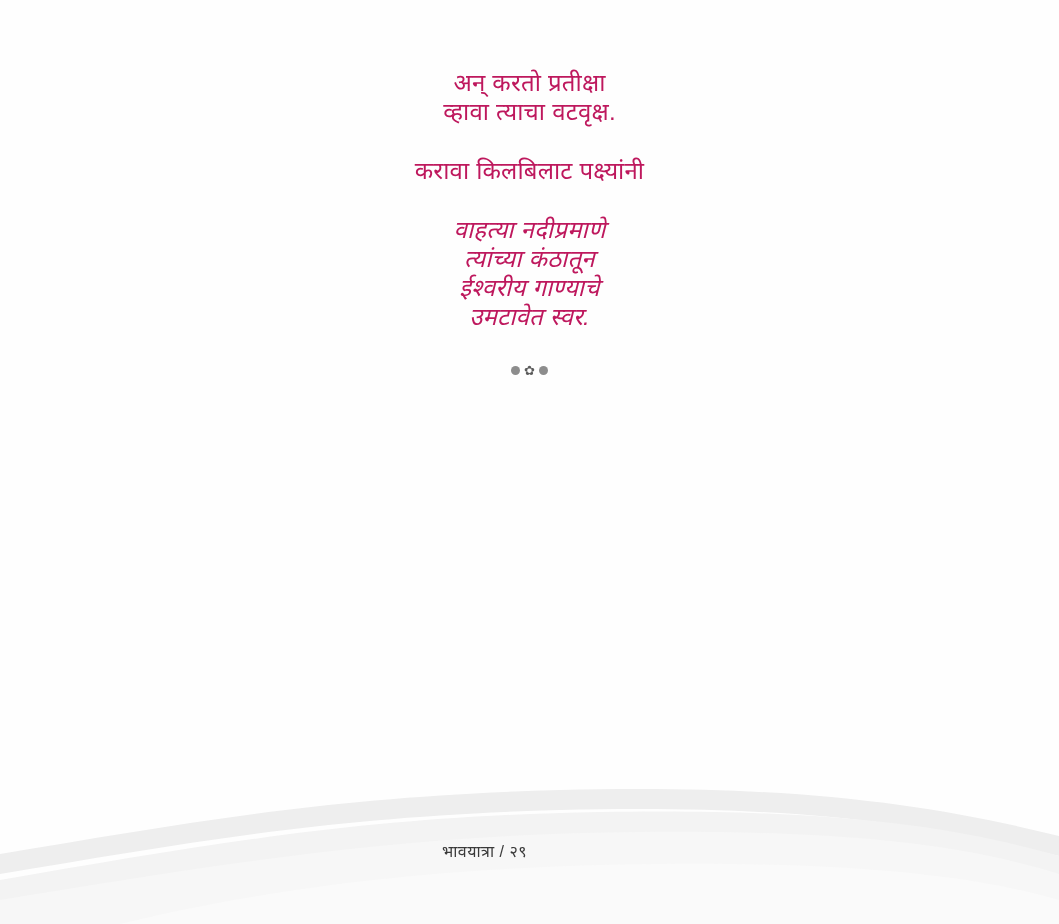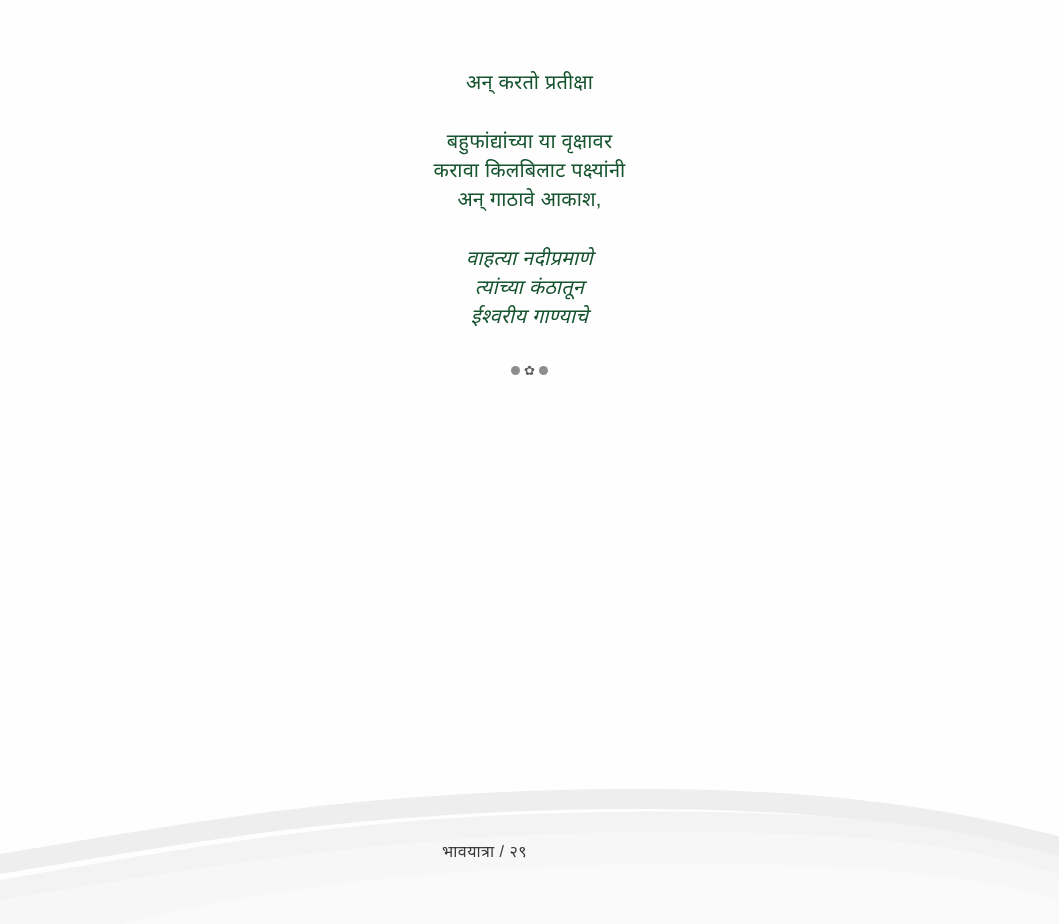--- a/index.html
+++ b/index.html
@@ -40,24 +40,24 @@
     text-align: center;
   }
   .stanza {
     margin: 0 0 30px 0;
   }
   .stanza:last-of-type {
     margin-bottom: 0;
   }
   .line {
     font-family: "Liberation Sans", sans-serif;
-    font-size: 20px;
+    font-size: 24px;
     line-height: 29px;
     letter-spacing: 0.2px;
-    color: #14532d;
+    color: #be185d;
     white-space: nowrap;
   }
   .stanza.italic .line {
     font-style: italic;
   }
 
   .divider {
     margin-top: 18px;
     text-align: center;
     height: 18px;
@@ -94,32 +94,32 @@
 </style>
 </head>
 <body>
 
 <div class="page">
 
   <div class="poem-block">
 
     <div class="stanza">
       <div class="line">अन् करतो प्रतीक्षा</div>
+      <div class="line">व्हावा त्याचा वटवृक्ष.</div>
     </div>
 
     <div class="stanza">
-      <div class="line">बहुफांद्यांच्या या वृक्षावर</div>
       <div class="line">करावा किलबिलाट पक्ष्यांनी</div>
-      <div class="line">अन् गाठावे आकाश,</div>
     </div>
 
     <div class="stanza italic">
       <div class="line">वाहत्या नदीप्रमाणे</div>
       <div class="line">त्यांच्या कंठातून</div>
       <div class="line">ईश्वरीय गाण्याचे</div>
+      <div class="line">उमटावेत स्वर.</div>
     </div>
 
     <div class="divider">
       <span class="dot"></span><span class="flower">✿</span><span class="dot"></span>
     </div>
 
   </div>
 
   <div class="ribbon-layer">
     <svg width="1059" height="220" viewBox="0 0 1059 220" xmlns="http://www.w3.org/2000/svg" aria-hidden="true">

